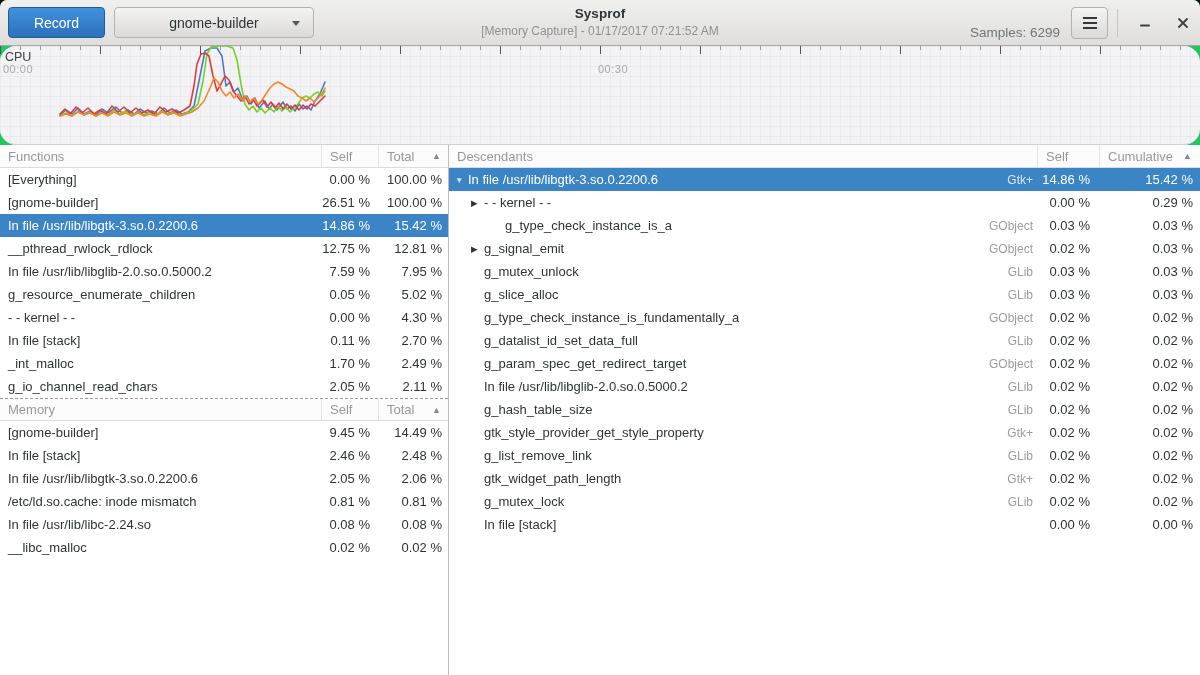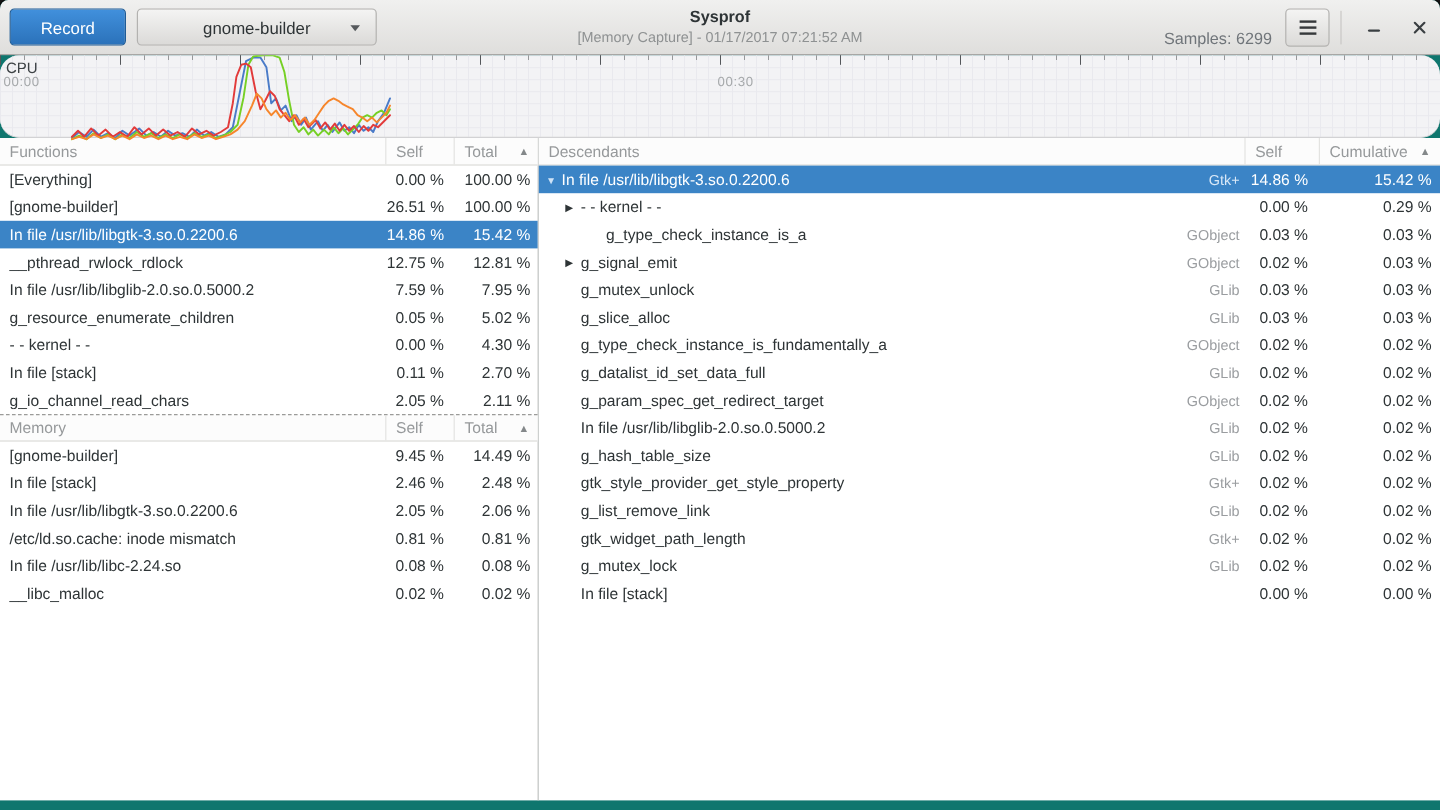--- a/index.html
+++ b/index.html
@@ -1,18 +1,18 @@
 <!DOCTYPE html>
 <html><head>
 <meta charset="utf-8">
 <style>
   html,body { margin:0; padding:0; background:#141414; font-family:"Liberation Sans",sans-serif; }
   .window {
     width:1200px; height:675px; position:relative; overflow:hidden;
-    background:#0f766e; border-radius:7px 7px 0 0;
+    background:#22c55e; border-radius:7px 7px 0 0;
     box-shadow:0 0 0 1px rgba(0,0,0,.45);
   }
 
   
   .headerbar {
     height:46px; box-sizing:border-box; position:relative;
     background:linear-gradient(#f0f0ef,#dfdedc);
     border-bottom:1px solid #a8a7a5;
     display:flex; align-items:center;
   }
@@ -48,21 +48,21 @@
   .ctrl-sep { position:absolute; right:82px; top:9px; width:1px; height:28px; background:#c8c7c5; }
   .win-btn {
     position:absolute; top:8px; width:30px; height:30px; border:none; background:transparent;
     display:flex; align-items:center; justify-content:center; cursor:pointer; border-radius:4px;
   }
   .win-btn.min { right:40px; }
   .win-btn.close { right:2px; }
 
   
   .graph {
-    position:relative; height:69px; box-sizing:border-box;
+    position:relative; height:99px; box-sizing:border-box;
     background-color:#f3f3f5;
     background-image:
       linear-gradient(#e9e9ee 1px, transparent 1px),
       linear-gradient(90deg,#e9e9ee 1px, transparent 1px);
     background-size:10px 10px;
     border-bottom:1px solid #d2d2d4;
     border-radius:16px;
   }
   .ruler {
     position:absolute; top:0; left:0; right:0; height:9px;
@@ -207,20 +207,25 @@
     <div class="cell c-name">- - kernel - -</div>
     <div class="cell c-self">0.00 %</div>
     <div class="cell c-total">4.30 %</div>
   </div>
           <div class="row">
     <div class="cell c-name">In file [stack]</div>
     <div class="cell c-self">0.11 %</div>
     <div class="cell c-total">2.70 %</div>
   </div>
           <div class="row">
+    <div class="cell c-name">_int_malloc</div>
+    <div class="cell c-self">1.70 %</div>
+    <div class="cell c-total">2.49 %</div>
+  </div>
+          <div class="row">
     <div class="cell c-name">g_io_channel_read_chars</div>
     <div class="cell c-self">2.05 %</div>
     <div class="cell c-total">2.11 %</div>
   </div>
         </div>
 
       <div class="thead callers-head">
         <div class="th grow">Memory</div>
         <div class="th w-self">Self</div>
         <div class="th w-total">

